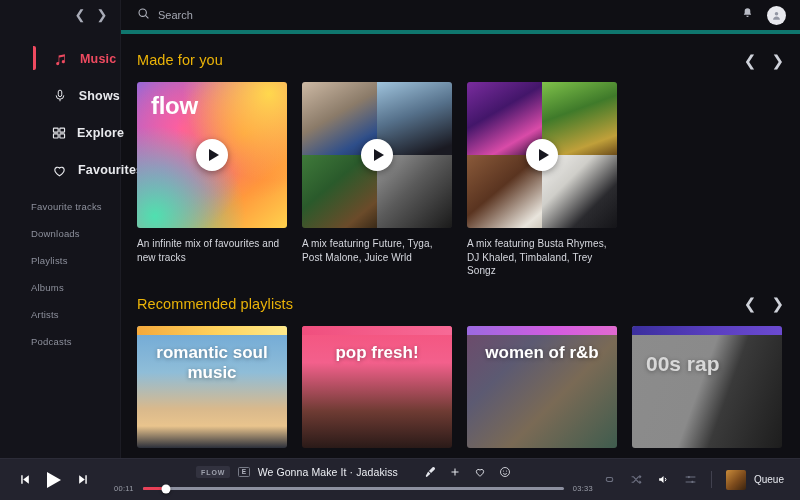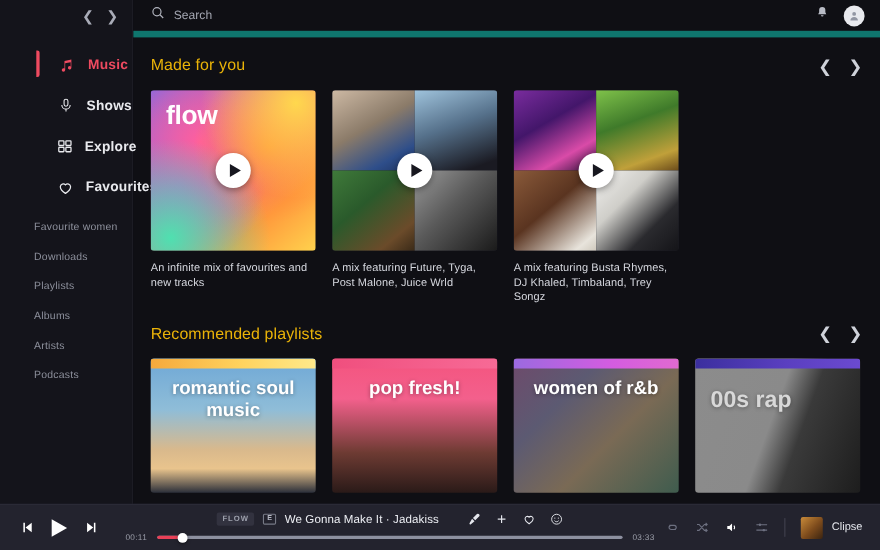--- a/index.html
+++ b/index.html
@@ -51,21 +51,21 @@
     cursor: pointer; margin-bottom: 7px; letter-spacing: .2px;
   }
 
   
   .main {
     flex: 1; height: 458px; background: #0f0f14;
     display: flex; flex-direction: column; overflow: hidden;
   }
   .topbar {
     height: 34px; flex: 0 0 34px; display: flex; align-items: center;
-    padding: 0 14px 0 16px; border-bottom: 6px solid #0f766e;
+    padding: 0 14px 0 16px; border-bottom: 4px solid #0f766e;
   }
   .search-wrap { display: flex; align-items: center; gap: 8px; flex: 1; cursor: text; }
   .search-input {
     background: transparent; border: none; outline: none;
     color: #d8dae1; font-size: 11px; font-family: "Liberation Sans", sans-serif;
     width: 260px;
   }
   .search-input::placeholder { color: #a4a7b2; }
   .top-right { display: flex; align-items: center; gap: 13px; }
   .bell { color: #b9bcc6; }
@@ -230,21 +230,21 @@
         <span class="ico">
           <svg width="15" height="15" viewBox="0 0 24 24" fill="none" stroke="currentColor" stroke-width="1.8">
               <path d="M12 20.5s-7.5-4.7-7.5-9.7A4.3 4.3 0 0 1 12 8.2a4.3 4.3 0 0 1 7.5 2.6c0 5-7.5 9.7-7.5 9.7z"></path>
             </svg>
         </span>
         <span class="lbl">Favourites</span>
       </div>
     </div>
 
     <div class="side-sub">
-      <div class="side-sub-item">Favourite women</div>
+      <div class="side-sub-item">Favourite tracks</div>
       <div class="side-sub-item">Downloads</div>
       <div class="side-sub-item">Playlists</div>
       <div class="side-sub-item">Albums</div>
       <div class="side-sub-item">Artists</div>
       <div class="side-sub-item">Podcasts</div>
     </div>
   </aside>
 
   <main class="main">
 
@@ -448,17 +448,17 @@
       <span class="pr-ico">
         <svg width="13" height="13" viewBox="0 0 24 24" fill="none" stroke="currentColor" stroke-width="1.9">
             <path d="M3 7.5h18M3 16.5h18"></path>
             <circle cx="9" cy="7.5" r="2" fill="currentColor" stroke="none"></circle>
             <circle cx="15.5" cy="16.5" r="2" fill="currentColor" stroke="none"></circle>
           </svg>
       </span>
       <span class="divider"></span>
       <span class="queue-wrap">
         <span class="queue-thumb"></span>
-        <span class="queue-lbl">Clipse</span>
+        <span class="queue-lbl">Queue</span>
       </span>
     </div>
   </footer>
 </div>
 
 </body></html>

